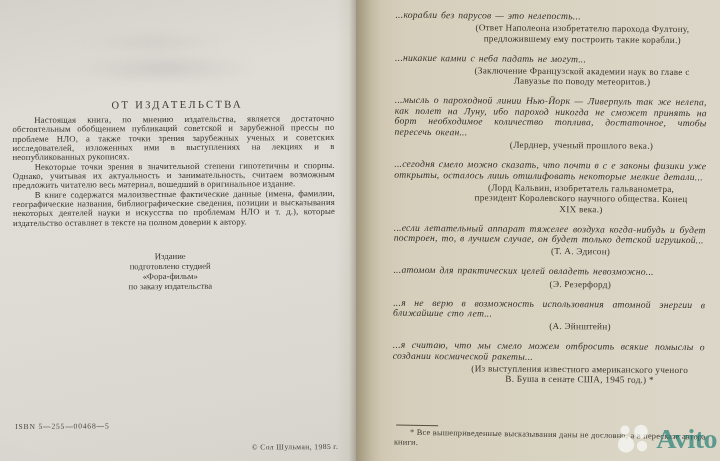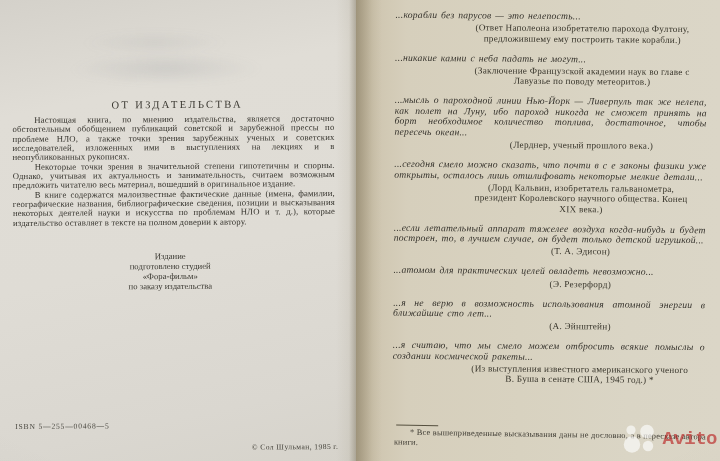--- a/index.html
+++ b/index.html
@@ -78,22 +78,22 @@
     text-indent:16px;letter-spacing:0.2px;
     font-family:"Liberation Serif","DejaVu Serif",serif;
   }
   
   .watermark{
     position:absolute;right:3px;bottom:7px;z-index:5;
     display:flex;align-items:center;gap:3px;opacity:0.62;
   }
   .wm-dots{width:37px;height:31px;}
   .wm-text{
-    font-family:Liberation Mono, monospace;
-    font-weight:bold;font-size:19px;line-height:28px;color:#b91c1c;letter-spacing:-0.5px;
+    font-family:Liberation Serif, serif;
+    font-weight:bold;font-size:28px;line-height:28px;color:#0f766e;letter-spacing:-0.5px;
   }
   
   .vignette{
     position:absolute;inset:0;pointer-events:none;z-index:4;
     background:radial-gradient(120% 110% at 50% 45%, rgba(0,0,0,0) 60%, rgba(60,55,40,0.07) 100%);
   }
 </style>
 </head>
 <body>
 

